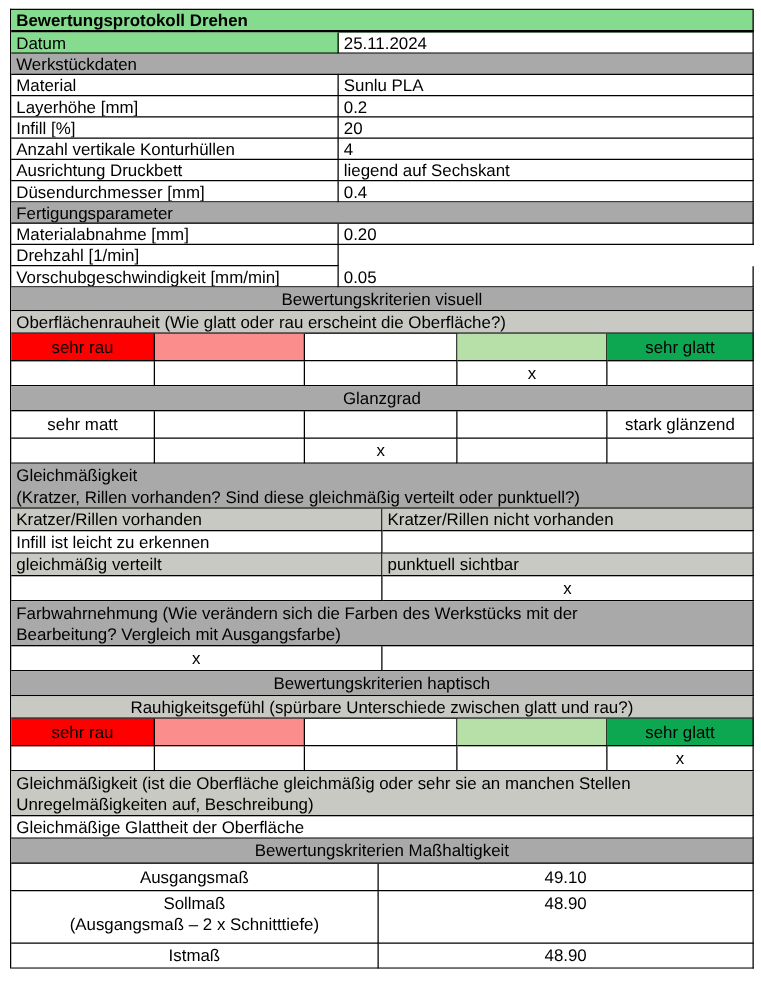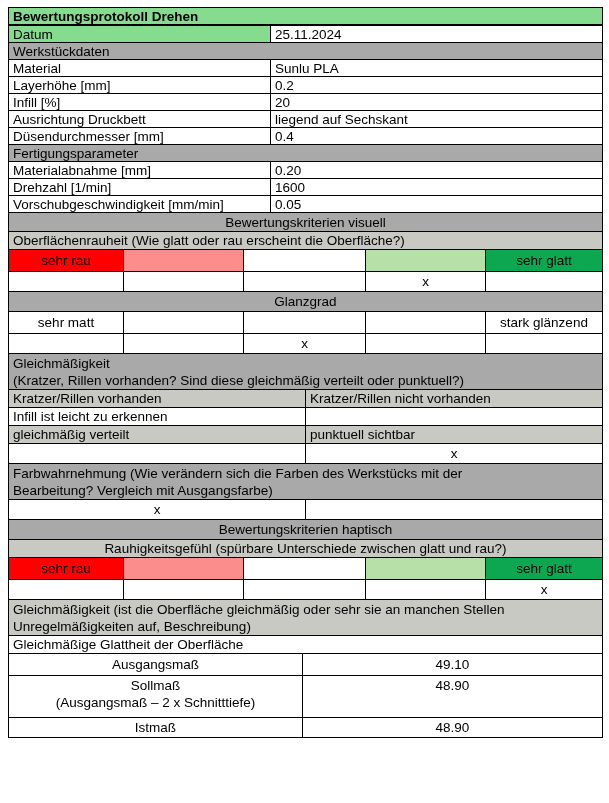--- a/index.html
+++ b/index.html
@@ -87,38 +87,41 @@
   </div>
   <div class="row">
     <div class="cell w262 h17">Layerhöhe [mm]</div>
     <div class="cell w332 h17">0.2</div>
   </div>
   <div class="row">
     <div class="cell w262 h17">Infill [%]</div>
     <div class="cell w332 h17">20</div>
   </div>
   <div class="row">
+    <div class="cell w262 h17">Anzahl vertikale Konturhüllen</div>
+    <div class="cell w332 h17">4</div>
+  </div>
+  <div class="row">
     <div class="cell w262 h17">Ausrichtung Druckbett</div>
     <div class="cell w332 h17">liegend auf Sechskant</div>
   </div>
   <div class="row">
     <div class="cell w262 h17">Düsendurchmesser [mm]</div>
     <div class="cell w332 h17">0.4</div>
   </div>
 
   <div class="row">
     <div class="cell wfull h17 c-gray">Fertigungsparameter</div>
   </div>
   <div class="row">
     <div class="cell w262 h17">Materialabnahme [mm]</div>
     <div class="cell w332 h17">0.20</div>
   </div>
   <div class="row">
     <div class="cell w262 h17">Drehzahl [1/min]</div>
-    <div class="cell w332 h17">1600</div>
   </div>
   <div class="row">
     <div class="cell w262 h17">Vorschubgeschwindigkeit [mm/min]</div>
     <div class="cell w332 h17">0.05</div>
   </div>
 
   <div class="row">
     <div class="cell wfull h19 center c-gray">Bewertungskriterien visuell</div>
   </div>
 
@@ -211,20 +214,23 @@
 
   <div class="row">
     <div class="cell wfull h36 wrap2 c-lgray">Gleichmäßigkeit (ist die Oberfläche gleichmäßig oder sehr sie an manchen Stellen
 Unregelmäßigkeiten auf, Beschreibung)</div>
   </div>
   <div class="row">
     <div class="cell wfull h18">Gleichmäßige Glattheit der Oberfläche</div>
   </div>
 
   <div class="row">
+    <div class="cell wfull h20 center c-gray">Bewertungskriterien Maßhaltigkeit</div>
+  </div>
+  <div class="row">
     <div class="cell w294 h22 center">Ausgangsmaß</div>
     <div class="cell w300 h22 center">49.10</div>
   </div>
   <div class="row">
     <div class="cell w294 h42 center wrap2">Sollmaß
 (Ausgangsmaß – 2 x Schnitttiefe)</div>
     <div class="cell w300 h42 center vtop">48.90</div>
   </div>
   <div class="row">
     <div class="cell w294 h20 center">Istmaß</div>

